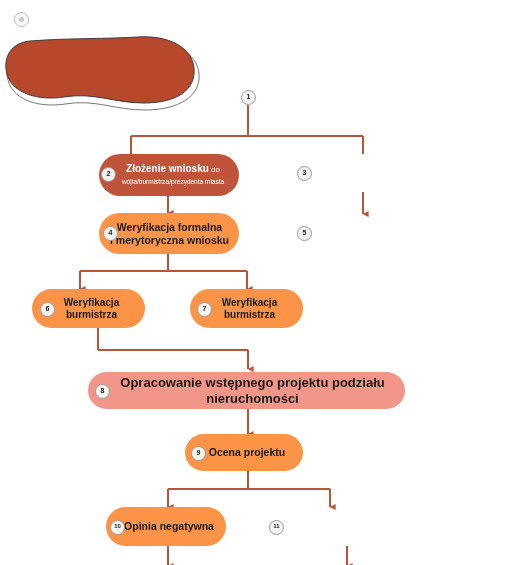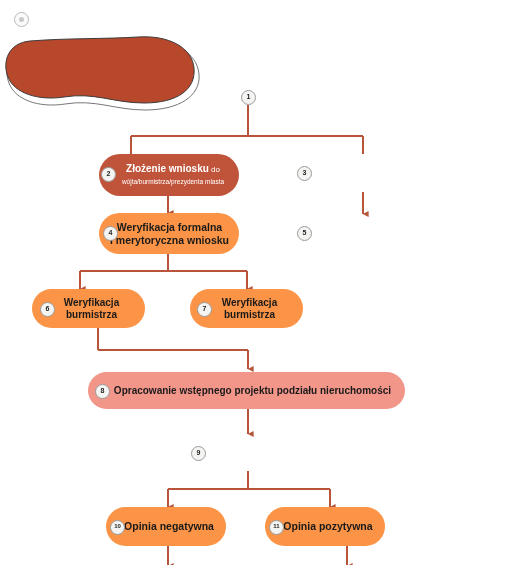--- a/index.html
+++ b/index.html
@@ -167,30 +167,30 @@
   <div class="badge" style="left:40px;top:302px;">6</div>
 
   <div class="node orange" style="left:190px;top:289px;width:113px;height:39px;font-size:10px;">
     <span class="lbl" style="padding-left:12px;">
       <span>Weryfikacja</span><br>
       <span>burmistrza</span>
     </span>
   </div>
   <div class="badge" style="left:197px;top:302px;">7</div>
 
-  <div class="node salmon" style="left:88px;top:372px;width:317px;height:37px;font-size:10px;">
+  <div class="node salmon" style="left:88px;top:372px;width:317px;height:37px;font-size:13px;">
     <span class="lbl" style="padding-left:18px;">Opracowanie wstępnego projektu podziału nieruchomości</span>
   </div>
   <div class="badge" style="left:95px;top:384px;">8</div>
 
+  <div class="node orange" style="left:185px;top:434px;width:118px;height:37px;font-size:10.5px;">
+    <span class="lbl" style="padding-left:12px;">Ocena projektu</span>
+  </div>
   <div class="badge" style="left:191px;top:446px;">9</div>
 
   <div class="node orange" style="left:106px;top:507px;width:120px;height:39px;font-size:10.5px;">
     <span class="lbl" style="padding-left:12px;">Opinia negatywna</span>
   </div>
   <div class="badge" style="left:110px;top:520px;font-size:6px;">10</div>
 
-  <div class="node orange" style="left:265px;top:507px;width:120px;height:39px;font-size:10.5px;">
-    <span class="lbl" style="padding-left:12px;">Opinia pozytywna</span>
-  </div>
   <div class="badge" style="left:269px;top:520px;font-size:6px;">11</div>
 
 </div>
 
 </body></html>

